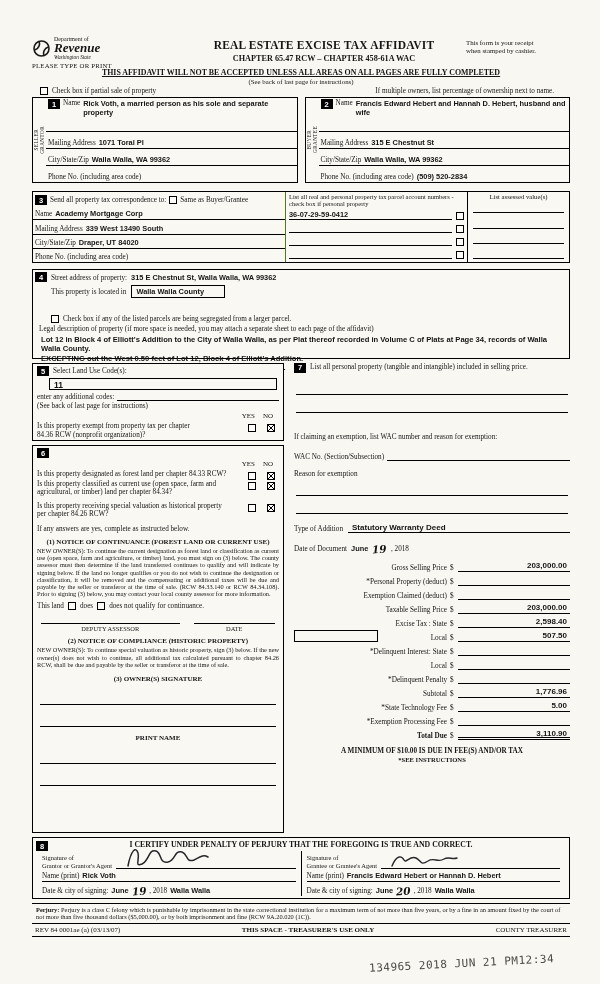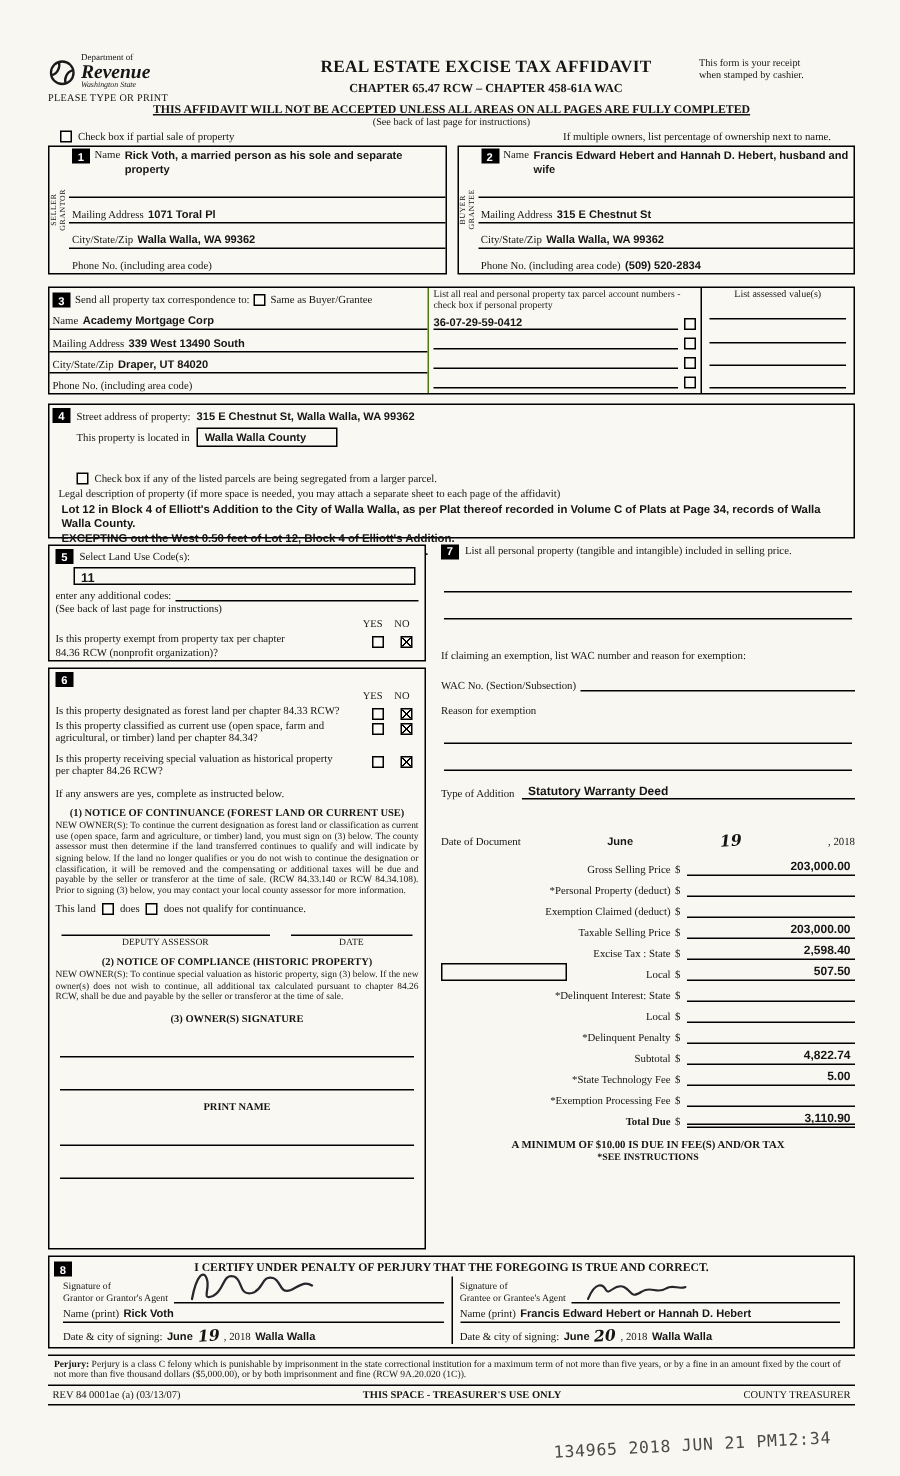--- a/index.html
+++ b/index.html
@@ -109,21 +109,21 @@
 
   
   .s7h { display:flex; gap:4px; line-height:8.6px; }
   .uline { border-bottom:1px solid #000; height:18px; margin:0 2px; }
   .exl { margin-top:20px; }
   .wacrow { display:flex; align-items:flex-end; gap:3px; margin-top:11px; }
   .wacrow .line { flex:1; border-bottom:1px solid #000; height:9px; }
   .reasonl { margin-top:9px; }
   .docrow { display:flex; align-items:flex-end; gap:5px; margin-top:9px; }
   .docval { flex:1; border-bottom:1px solid #000; padding-left:4px; font-size:8px; }
-  .daterow { display:flex; align-items:flex-end; gap:4px; margin-top:23px;justify-content:space-between; }
+  .daterow { display:flex; align-items:flex-end; gap:4px; margin-top:11px; }
   .money { margin-top:5px; }
   .mrow { display:flex; align-items:flex-end; height:14px; }
   .mlbl { flex:1; text-align:right; padding-right:3px; }
   .md { width:8px; }
   .mval { width:112px; border-bottom:1px solid #000; text-align:right; padding-right:3px; font-size:8px; height:11px; }
   .dbl { border-bottom:3px double #000; }
   .stampbox { width:84px; height:12px; border:1px solid #000; margin-right:6px; flex:none; }
   .min1 { font-size:7.2px; font-weight:bold; text-align:center; margin-top:7px; }
   .min2 { font-size:6.6px; text-align:center; margin-top:1px; font-weight:bold; }
 
@@ -463,21 +463,21 @@
           <span class="mval val"></span>
         </div>
         <div class="mrow">
           <span class="mlbl lbl">*Delinquent Penalty</span>
           <span class="md lbl">$</span>
           <span class="mval val"></span>
         </div>
         <div class="mrow">
           <span class="mlbl lbl">Subtotal</span>
           <span class="md lbl">$</span>
-          <span class="mval val">4,822.74</span>
+          <span class="mval val">1,776.96</span>
         </div>
         <div class="mrow">
           <span class="mlbl lbl">*State Technology Fee</span>
           <span class="md lbl">$</span>
           <span class="mval val">5.00</span>
         </div>
         <div class="mrow">
           <span class="mlbl lbl">*Exemption Processing Fee</span>
           <span class="md lbl">$</span>
           <span class="mval val"></span>

